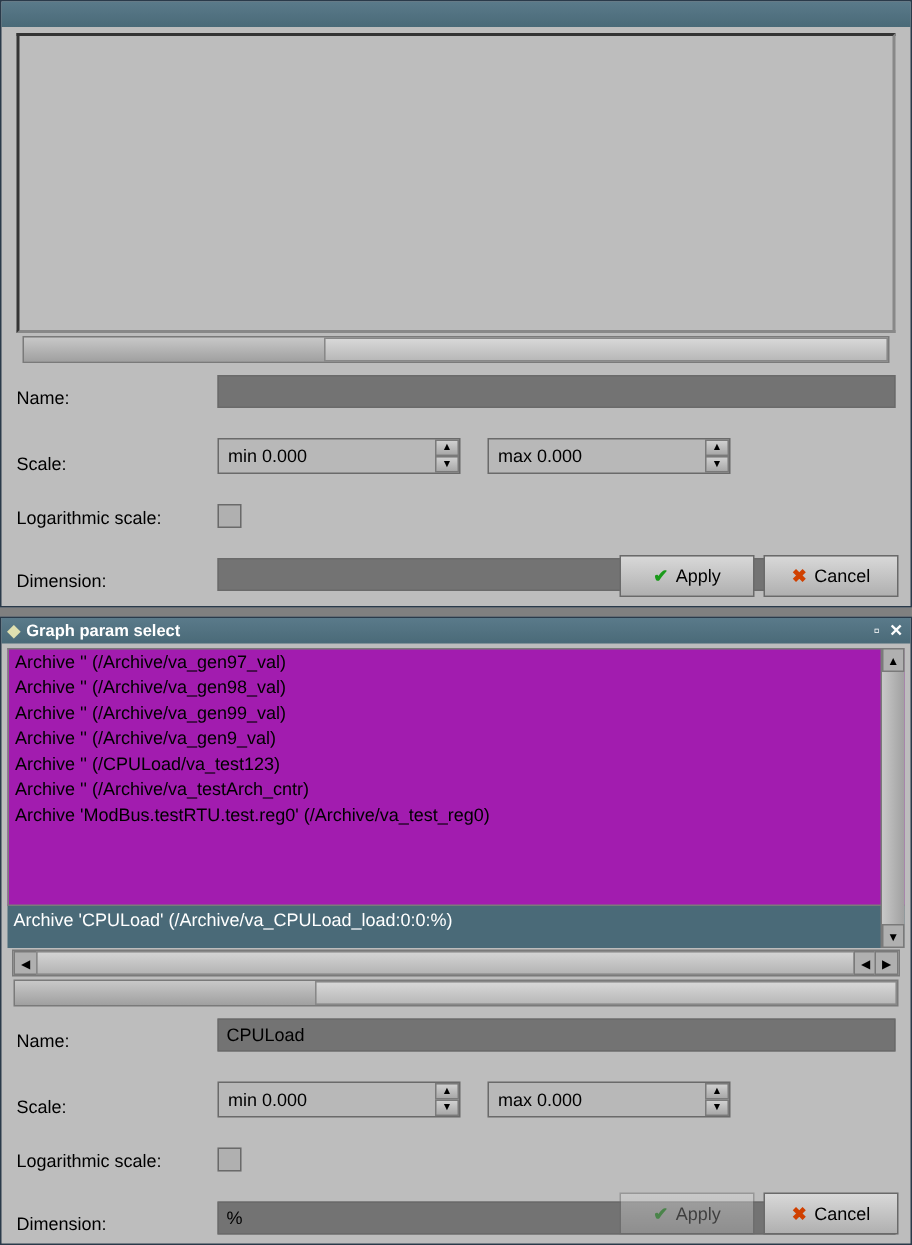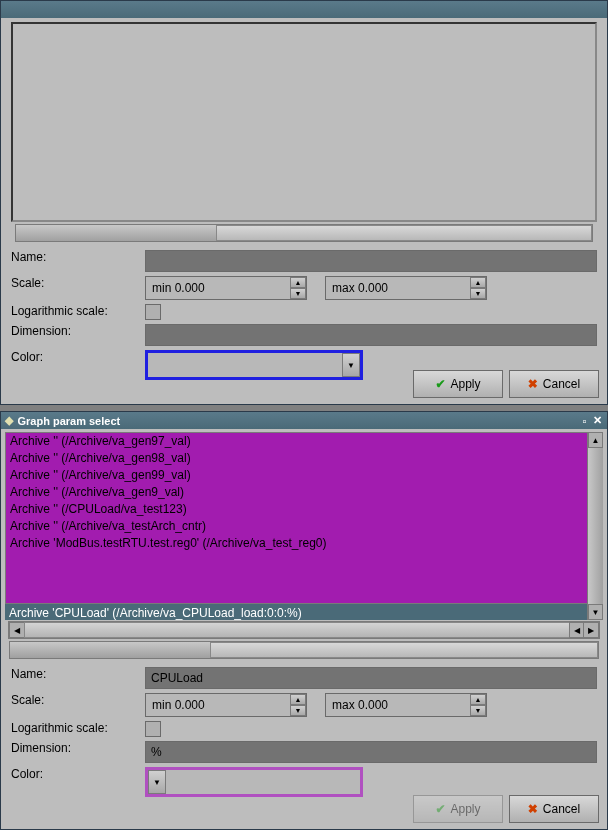--- a/index.html
+++ b/index.html
@@ -4,35 +4,35 @@
 <style>
 html,body{margin:0;padding:0;font-family:Arial,Helvetica,sans-serif;font-size:12px;background:#808080}
 .container{width:608px;height:830px;background:#808080;position:relative}
 .dlg{position:absolute;border:1px solid #2a3a4a;background:#bdbdbd}
 .titlebar{height:17px;background:linear-gradient(#5a7a8a,#4a6a78);color:#fff;display:flex;align-items:center;padding:0 4px;font-size:11px;font-weight:bold}
 .titlebar .sp{flex:1}
 .tb-icon{width:11px;height:11px;margin-left:2px;display:inline-flex;align-items:center;justify-content:center}
 .listpanel{background:#bdbdbd;border:2px inset #888;margin:0;overflow:hidden}
 .list-inner{background:#a21caf;padding:0 4px}
 .list-row{height:17px;line-height:17px;color:#000;white-space:nowrap}
-.list-sel{background:#4a6a78;color:#fff;height:16px;line-height:18px;padding:0 4px}
+.list-sel{background:#4a6a78;color:#fff;height:28px;line-height:18px;padding:0 4px}
 .hsb{height:16px;background:linear-gradient(#c8c8c8,#a0a0a0);border:1px solid #7a7a7a;margin:1px 3px;position:relative}
 .hsb .arr{position:absolute;top:0;width:14px;height:14px;background:#b0b0b0;border:1px solid #7a7a7a;display:flex;align-items:center;justify-content:center;font-size:8px}
 .hsb .arr.l{left:0}
 .hsb .arr.r{right:14px}
 .hsb .arr.r2{right:0}
 .hsb .thumb{position:absolute;top:0;left:15px;right:29px;height:14px;background:linear-gradient(#d4d4d4,#b4b4b4);border:1px solid #888}
 .vsb{position:absolute;right:0;top:0;bottom:0;width:15px;background:linear-gradient(90deg,#c8c8c8,#a0a0a0);border-left:1px solid #7a7a7a}
 .vsb .arr{position:absolute;left:0;width:13px;height:14px;background:#b0b0b0;border:1px solid #7a7a7a;display:flex;align-items:center;justify-content:center;font-size:8px}
 .vsb .arr.t{top:0}
 .vsb .arr.b{bottom:0}
 .hsb2{height:16px;background:linear-gradient(#c8c8c8,#a0a0a0);border:1px solid #7a7a7a;margin:2px 4px;position:relative}
 .hsb2 .thumb{position:absolute;top:0;left:200px;right:0;height:14px;background:linear-gradient(#d8d8d8,#b8b8b8);border:1px solid #888}
 .form{padding:6px 10px}
-.row{display:flex;align-items:flex-start;margin-bottom:4px}
+.row{display:flex;align-items:flex-end;margin-bottom:20px}
 .lbl{width:134px;color:#000}
 .txt{flex:1;height:20px;border:1px solid #6a6a6a;background:#737373;padding:0 5px;line-height:20px;color:#000}
 .spin{display:flex;height:22px;border:1px solid #6a6a6a;background:#b8b8b8}
 .spin .v{flex:1;padding:0 6px;line-height:22px}
 .spin .btns{width:16px;display:flex;flex-direction:column}
 .spin .btns .b{flex:1;background:linear-gradient(#d0d0d0,#a8a8a8);border:1px solid #7a7a7a;display:flex;align-items:center;justify-content:center;font-size:7px}
 .chk{width:14px;height:14px;border:1px solid #6a6a6a;background:#b0b0b0}
 .combo{display:flex;height:24px;border:3px solid #2020e0;background:#b8b8b8}
 .combo2{display:flex;height:24px;border:3px solid #b050c0;background:#b8b8b8}
 .combo .v,.combo2 .v{flex:1;padding:0 6px;line-height:18px}

